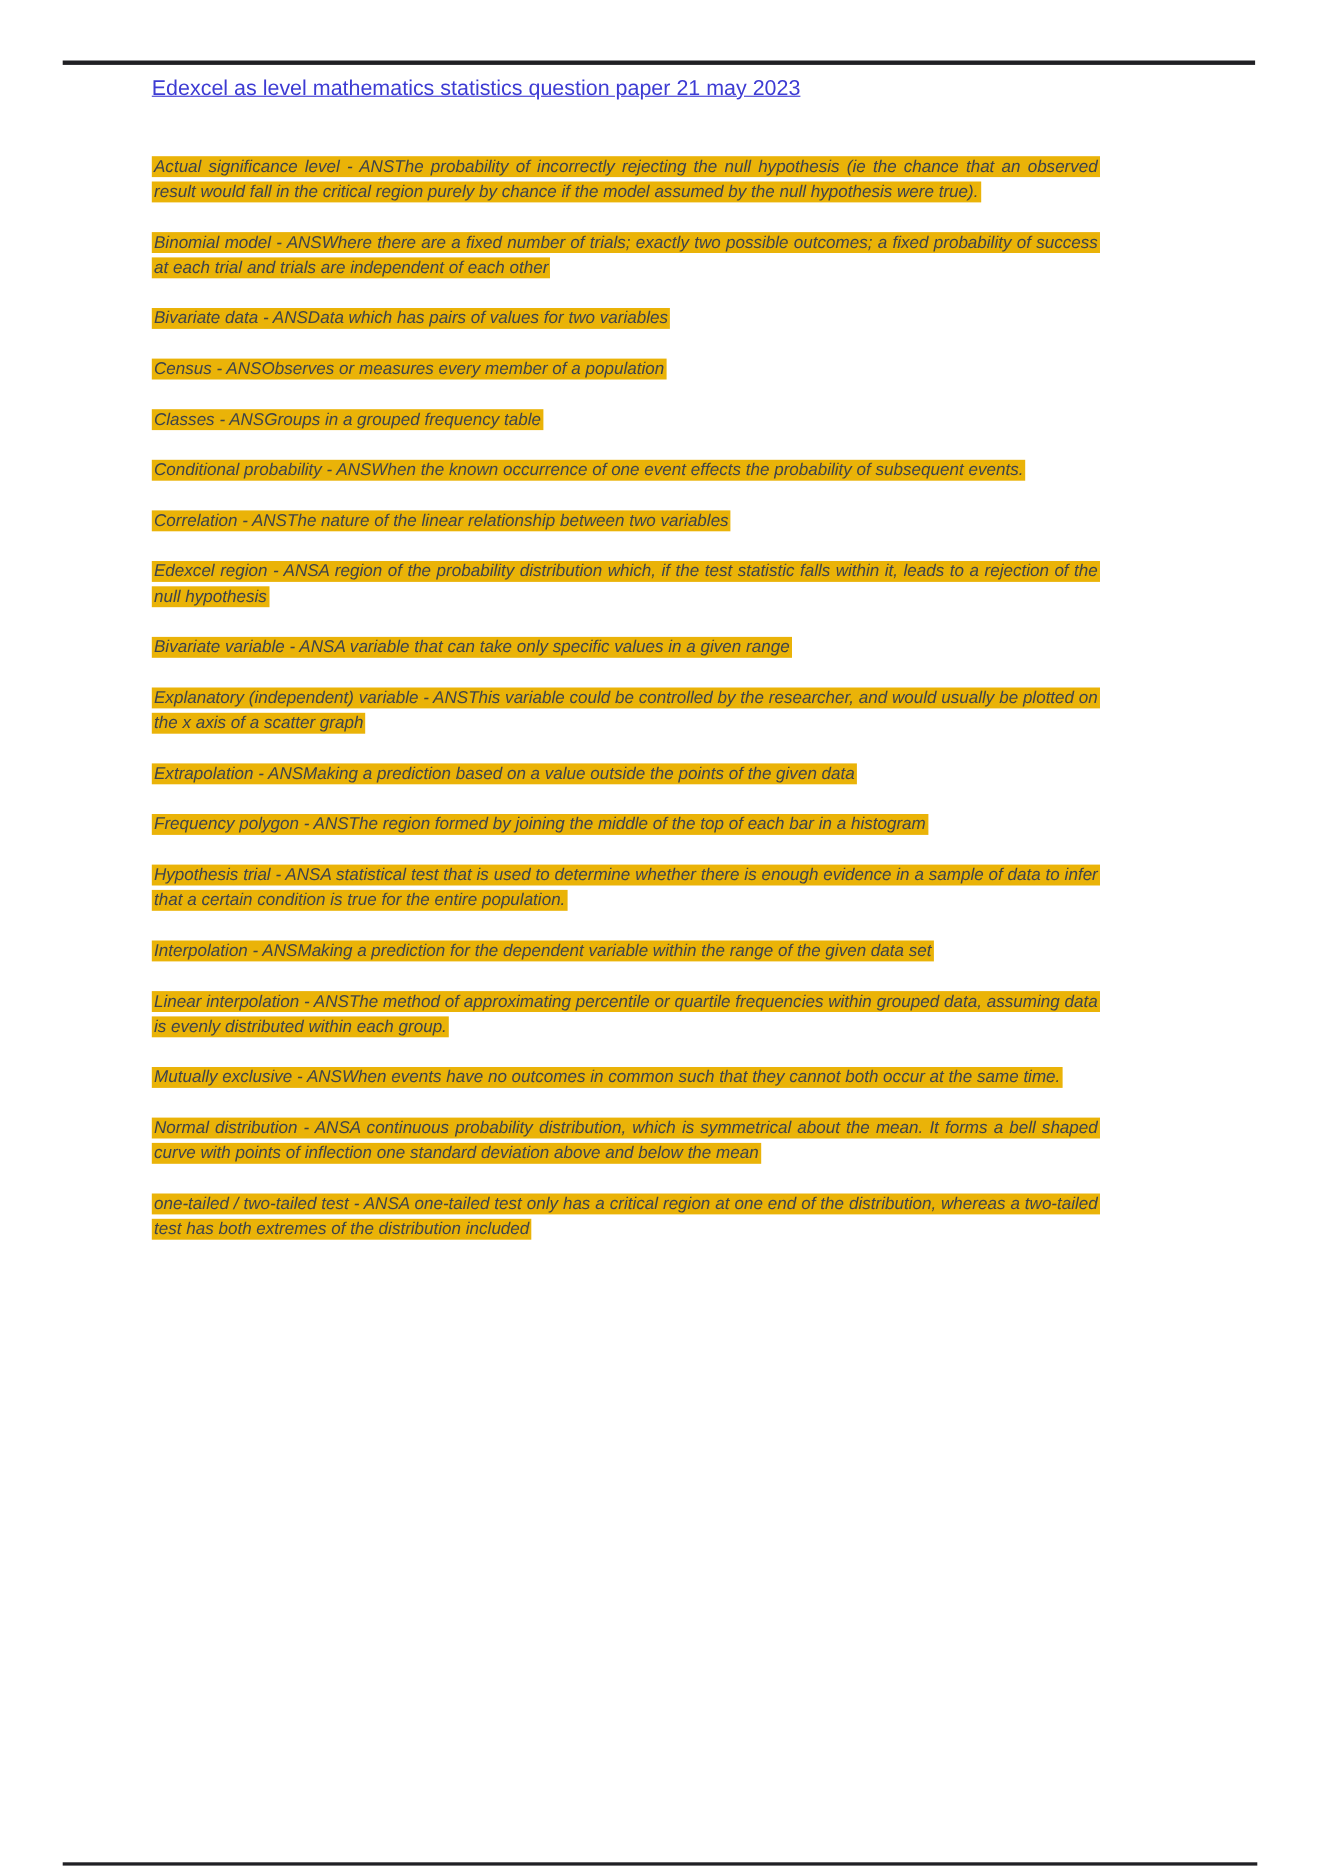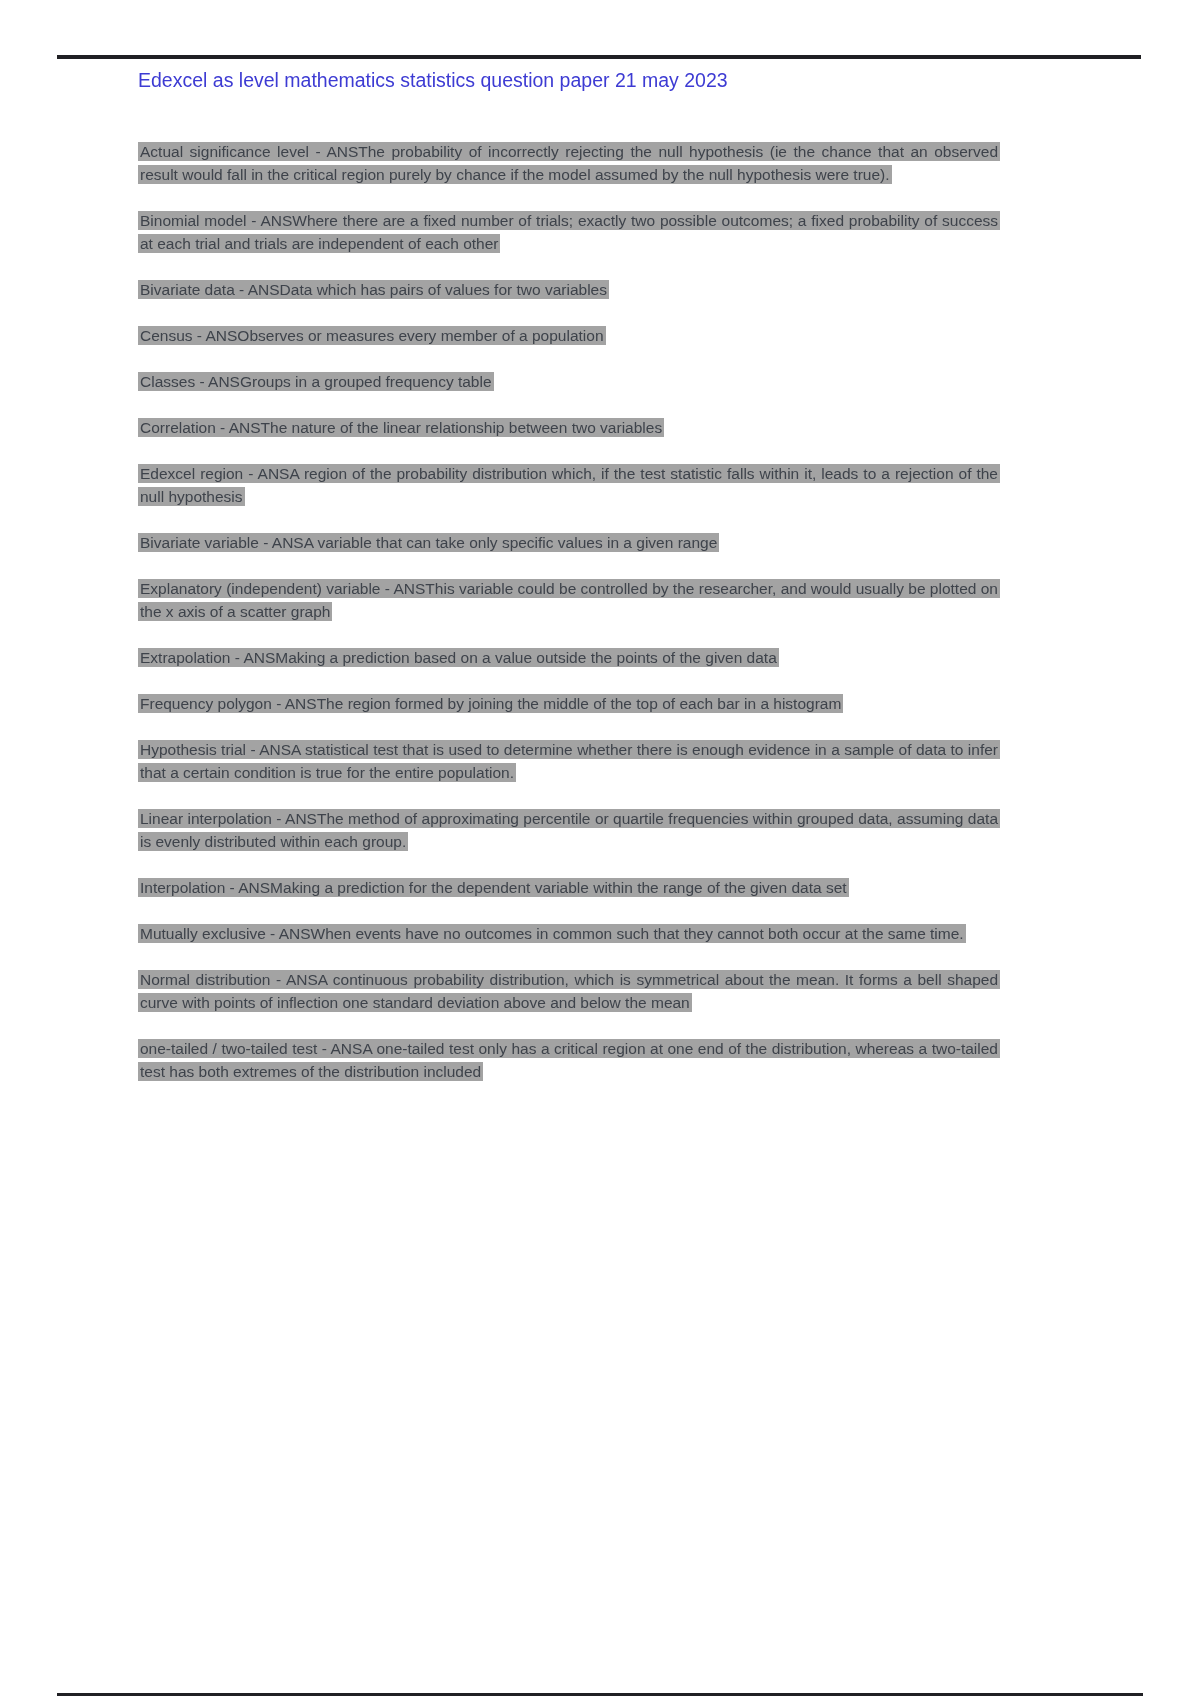--- a/index.html
+++ b/index.html
@@ -17,62 +17,65 @@
   }
   .rule.top    { left: 57px;  top: 55px;   width: 1084px; height: 4px; }
   .rule.bottom { left: 57px;  top: 1693px; width: 1086px; height: 3px; }
   .title {
     position: absolute;
     left: 138px;
     top: 68px;
     font-size: 19.5px;
     line-height: 24px;
     color: #3d3bd3;
+    text-decoration: underline;
     cursor: pointer;
   }
   .content {
     position: absolute;
     left: 138px;
     top: 140px;
     width: 862px;
   }
   .entry {
     margin: 0 0 23px 0;
     font-size: 15.5px;
     line-height: 23px;
     color: #3e434b;
     text-align: justify;
   }
   .hl {
-    background: #a3a3a3;
+    background: #eab308;
     padding: 1px 2px;
     box-decoration-break: clone;
+    font-style: italic;
     -webkit-box-decoration-break: clone;
   }
 </style>
 </head>
 <body>
 
 <div class="rule top"></div>
 
 <a class="title">Edexcel as level mathematics statistics question paper 21 may 2023</a>
 
 <main class="content" id="entries">
     <p class="entry"><span class="hl"><span>Actual significance level</span><span> - ANS</span><span>The probability of incorrectly rejecting the null hypothesis (ie the chance that an observed result would fall in the critical region purely by chance if the model assumed by the null hypothesis were true).</span></span></p>
     <p class="entry"><span class="hl"><span>Binomial model</span><span> - ANS</span><span>Where there are a fixed number of trials; exactly two possible outcomes; a fixed probability of success at each trial and trials are independent of each other</span></span></p>
     <p class="entry"><span class="hl"><span>Bivariate data</span><span> - ANS</span><span>Data which has pairs of values for two variables</span></span></p>
     <p class="entry"><span class="hl"><span>Census</span><span> - ANS</span><span>Observes or measures every member of a population</span></span></p>
     <p class="entry"><span class="hl"><span>Classes</span><span> - ANS</span><span>Groups in a grouped frequency table</span></span></p>
+    <p class="entry"><span class="hl"><span>Conditional probability</span><span> - ANS</span><span>When the known occurrence of one event effects the probability of subsequent events.</span></span></p>
     <p class="entry"><span class="hl"><span>Correlation</span><span> - ANS</span><span>The nature of the linear relationship between two variables</span></span></p>
     <p class="entry"><span class="hl"><span>Edexcel region</span><span> - ANS</span><span>A region of the probability distribution which, if the test statistic falls within it, leads to a rejection of the null hypothesis</span></span></p>
     <p class="entry"><span class="hl"><span>Bivariate variable</span><span> - ANS</span><span>A variable that can take only specific values in a given range</span></span></p>
     <p class="entry"><span class="hl"><span>Explanatory (independent) variable</span><span> - ANS</span><span>This variable could be controlled by the researcher, and would usually be plotted on the x axis of a scatter graph</span></span></p>
     <p class="entry"><span class="hl"><span>Extrapolation</span><span> - ANS</span><span>Making a prediction based on a value outside the points of the given data</span></span></p>
     <p class="entry"><span class="hl"><span>Frequency polygon</span><span> - ANS</span><span>The region formed by joining the middle of the top of each bar in a histogram</span></span></p>
     <p class="entry"><span class="hl"><span>Hypothesis trial</span><span> - ANS</span><span>A statistical test that is used to determine whether there is enough evidence in a sample of data to infer that a certain condition is true for the entire population.</span></span></p>
+    <p class="entry"><span class="hl"><span>Interpolation</span><span> - ANS</span><span>Making a prediction for the dependent variable within the range of the given data set</span></span></p>
     <p class="entry"><span class="hl"><span>Linear interpolation</span><span> - ANS</span><span>The method of approximating percentile or quartile frequencies within grouped data, assuming data is evenly distributed within each group.</span></span></p>
-    <p class="entry"><span class="hl"><span>Interpolation</span><span> - ANS</span><span>Making a prediction for the dependent variable within the range of the given data set</span></span></p>
     <p class="entry"><span class="hl"><span>Mutually exclusive</span><span> - ANS</span><span>When events have no outcomes in common such that they cannot both occur at the same time.</span></span></p>
     <p class="entry"><span class="hl"><span>Normal distribution</span><span> - ANS</span><span>A continuous probability distribution, which is symmetrical about the mean. It forms a bell shaped curve with points of inflection one standard deviation above and below the mean</span></span></p>
     <p class="entry"><span class="hl"><span>one-tailed / two-tailed test</span><span> - ANS</span><span>A one-tailed test only has a critical region at one end of the distribution, whereas a two-tailed test has both extremes of the distribution included</span></span></p>
   </main>
 
 <div class="rule bottom"></div>
 
 </body></html>

